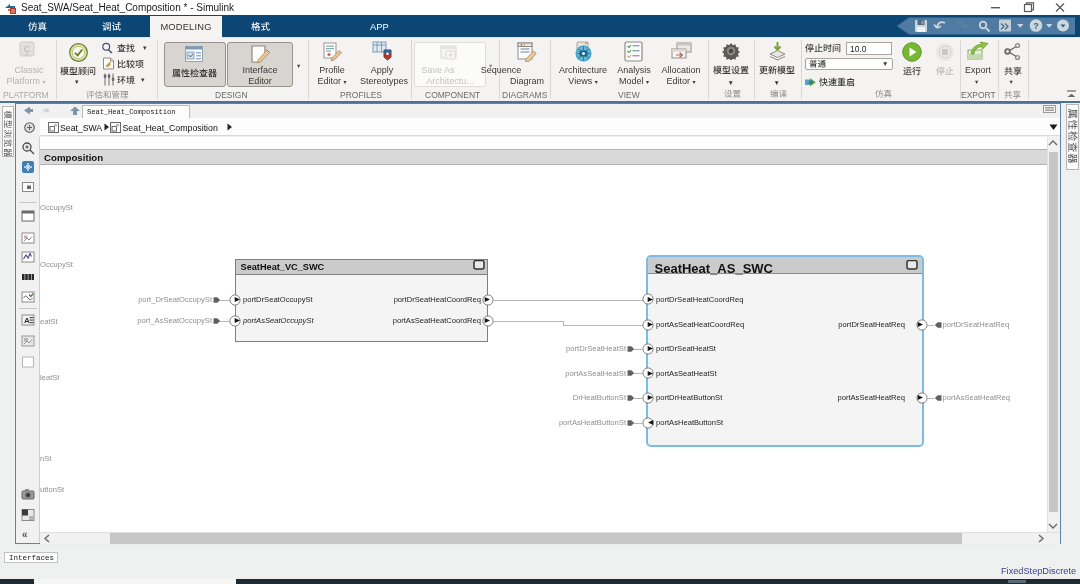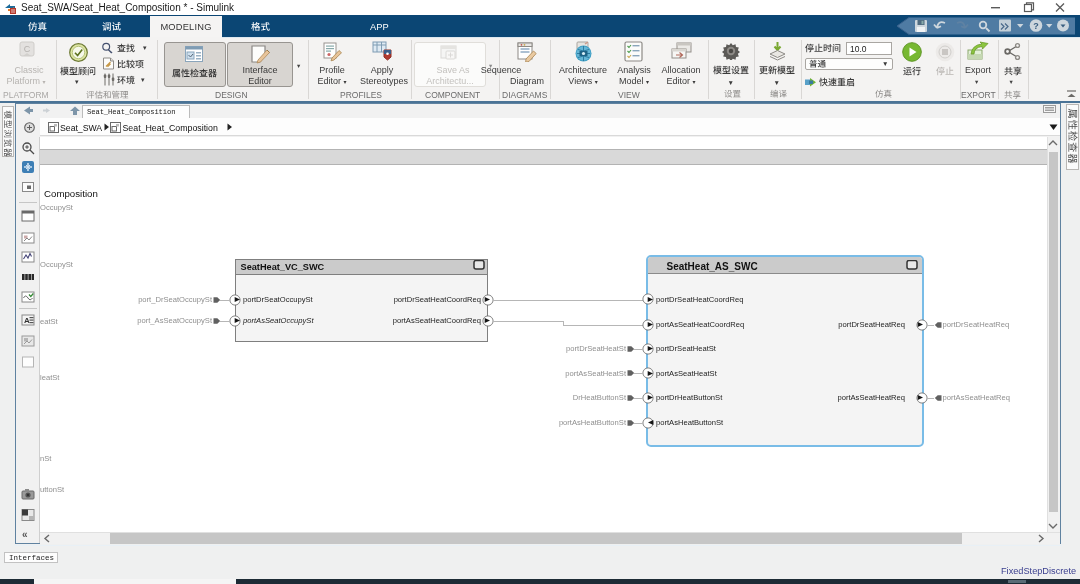--- a/index.html
+++ b/index.html
@@ -259,21 +259,21 @@
 <div class="btxt" style="left:356px;top:65px;width:52px;">Apply</div>
 <div class="btxt" style="left:356px;top:75.5px;width:52px;text-align:right;">Stereotypes</div>
 <div class="lbl" style="left:340px;top:90px;">PROFILES</div>
 <div class="abs" style="left:414px;top:42px;width:72px;height:45px;background:#fbfbfa;border:1px solid #e0deda;border-radius:3px;"></div>
 <svg class="abs" style="left:440px;top:45px" width="22" height="18" opacity="0.45">
 <rect x="1" y="1" width="15" height="12" fill="#eee" stroke="#b5b2ae"></rect>
     <rect x="1" y="1" width="15" height="3" fill="#ccc9c5"></rect>
 <rect x="6" y="6" width="9" height="8" fill="#f5f4f2" stroke="#b5b2ae" rx="1"></rect>
     <path d="M8 10 h5 M10.5 7.5 v5" stroke="#b5b2ae"></path>
   </svg>
-<div class="btxt" style="left:414px;top:65px;width:48px;color:#c3c1be;margin-left:15px;">Save As</div>
+<div class="btxt" style="left:414px;top:65px;width:48px;color:#c3c1be;">Save As</div>
 <div class="btxt" style="left:414px;top:75.5px;width:72px;color:#c3c1be;">Architectu...</div>
 <div class="abs" style="left:489px;top:62px;font-size:6.5px;color:#8a8a8a;">▾</div>
 <div class="lbl" style="left:425px;top:90px;">COMPONENT</div>
 <svg class="abs" style="left:517px;top:42px" width="21" height="20">
 <rect x="1" y="1" width="14" height="16" fill="#fff" stroke="#8d8a86"></rect>
     <rect x="1" y="1" width="14" height="3.5" fill="#e8e6e3" stroke="#8d8a86"></rect>
 <circle cx="4.5" cy="2.8" r="0.9" fill="#c0554a"></circle>
     <circle cx="7.5" cy="2.8" r="0.9" fill="#caa84f"></circle>
 <g stroke="#5b82a8" stroke-width="1.1">
       <path d="M3.5 7 h9 M3.5 10 h9"></path>
@@ -636,21 +636,21 @@
     <circle cx="7" cy="8" r="1.2" fill="#333"></circle>
   </svg>
 <svg class="abs" style="left:21px;top:508px" width="14" height="14">
     <rect x="1" y="1.5" width="12" height="11" fill="#e8e8e8" stroke="#8a8a8a"></rect>
     <rect x="1" y="1.5" width="6" height="6" fill="#3a3a3a"></rect>
     <rect x="8" y="8" width="5" height="4" fill="#b5b5b5"></rect>
   </svg>
 <div class="abs" style="left:22px;top:529px;font-size:10px;color:#555;font-weight:bold;">«</div>
 <div class="abs" style="left:40px;top:136.5px;width:1006.5px;height:395px;background:#ffffff;overflow:hidden;" id="cv"></div>
 <div class="abs" style="left:40px;top:149px;width:1006.5px;height:16px;background:#d9d9d9;border-top:1px solid #b3b3b3;border-bottom:1px solid #b3b3b3;"></div>
-<div class="abs" style="left:44px;top:152px;font-size:9.7px;font-weight:normal;color:#111;margin-top:36px;">Composition</div>
+<div class="abs" style="left:44px;top:152px;font-size:9.7px;font-weight:bold;color:#111;">Composition</div>
 <div class="extlbl" style="left:40px;top:203.0px;">OccupySt</div>
 <div class="extlbl" style="left:40px;top:259.8px;">OccupySt</div>
 <div class="extlbl" style="left:40px;top:316.5px;">eatSt</div>
 <div class="extlbl" style="left:40px;top:372.8px;">leatSt</div>
 <div class="extlbl" style="left:40px;top:454px;">nSt</div>
 <div class="extlbl" style="left:40px;top:484.5px;">uttonSt</div>
 <div class="abs" style="left:235px;top:258.5px;width:252.5px;height:83px;background:#f4f4f4;border:1px solid #7f7f7f;"></div>
 <div class="abs" style="left:235px;top:258.5px;width:252.5px;height:16.5px;background:#cbcbcb;border:1px solid #7f7f7f;"></div>
 <div class="abs" style="left:240.5px;top:261.5px;font-size:9.2px;font-weight:bold;color:#111;">SeatHeat_VC_SWC</div>
 <svg class="abs" style="left:473px;top:259.5px" width="12" height="10">
@@ -693,21 +693,21 @@
 <svg class="abs" style="left:212.5px;top:316.5px" width="8" height="8">
     <path d="M0.5 1.2 h3.8 l2.9 2.8 -2.9 2.8 h-3.8z" fill="#606060"></path>
   </svg>
 <div class="abs" style="left:220px;top:320.5px;width:9.5px;height:1px;background:#b6b6b6;"></div>
 <div class="abs" style="left:493px;top:299.5px;width:150px;height:1px;background:#b6b6b6;"></div>
 <div class="abs" style="left:493px;top:320.5px;width:70px;height:1px;background:#b6b6b6;"></div>
 <div class="abs" style="left:563px;top:320.5px;width:1px;height:4px;background:#b6b6b6;"></div>
 <div class="abs" style="left:563px;top:324.5px;width:80px;height:1px;background:#b6b6b6;"></div>
 <div class="abs" style="left:645.5px;top:254.5px;width:278.5px;height:192.5px;border:2.5px solid #79bce7;border-radius:5px;background:#f4f4f4;"></div>
 <div class="abs" style="left:648px;top:257px;width:273.5px;height:17px;background:#cbcbcb;border-bottom:1px solid #8a8a8a;border-radius:3px 3px 0 0;"></div>
-<div class="abs" style="left:654.5px;top:260.5px;font-size:10px;font-weight:bold;color:#111;margin-left:12px;">SeatHeat_AS_SWC</div>
+<div class="abs" style="left:654.5px;top:260.5px;font-size:13px;font-weight:bold;color:#111;">SeatHeat_AS_SWC</div>
 <svg class="abs" style="left:906px;top:259.5px" width="12" height="10">
     <rect x="1" y="0.5" width="10" height="8.5" rx="2" fill="#e8e8e8" stroke="#333" stroke-width="1.5"></rect>
   </svg>
 <svg class="abs" style="left:642px;top:293.3px" width="12" height="12">
     <circle cx="6" cy="6" r="5.1" fill="#fff" stroke="#6e6e6e" stroke-width="0.85"></circle>
   </svg>
 <svg class="abs" style="left:647.3px;top:295.8px" width="7" height="7">
     <path d="M0.7 0.9 L6 3.5 L0.7 6.1z" fill="#161616"></path>
   </svg>
 <div class="portlbl" style="left:656px;top:294.8px;">portDrSeatHeatCoordReq</div>

